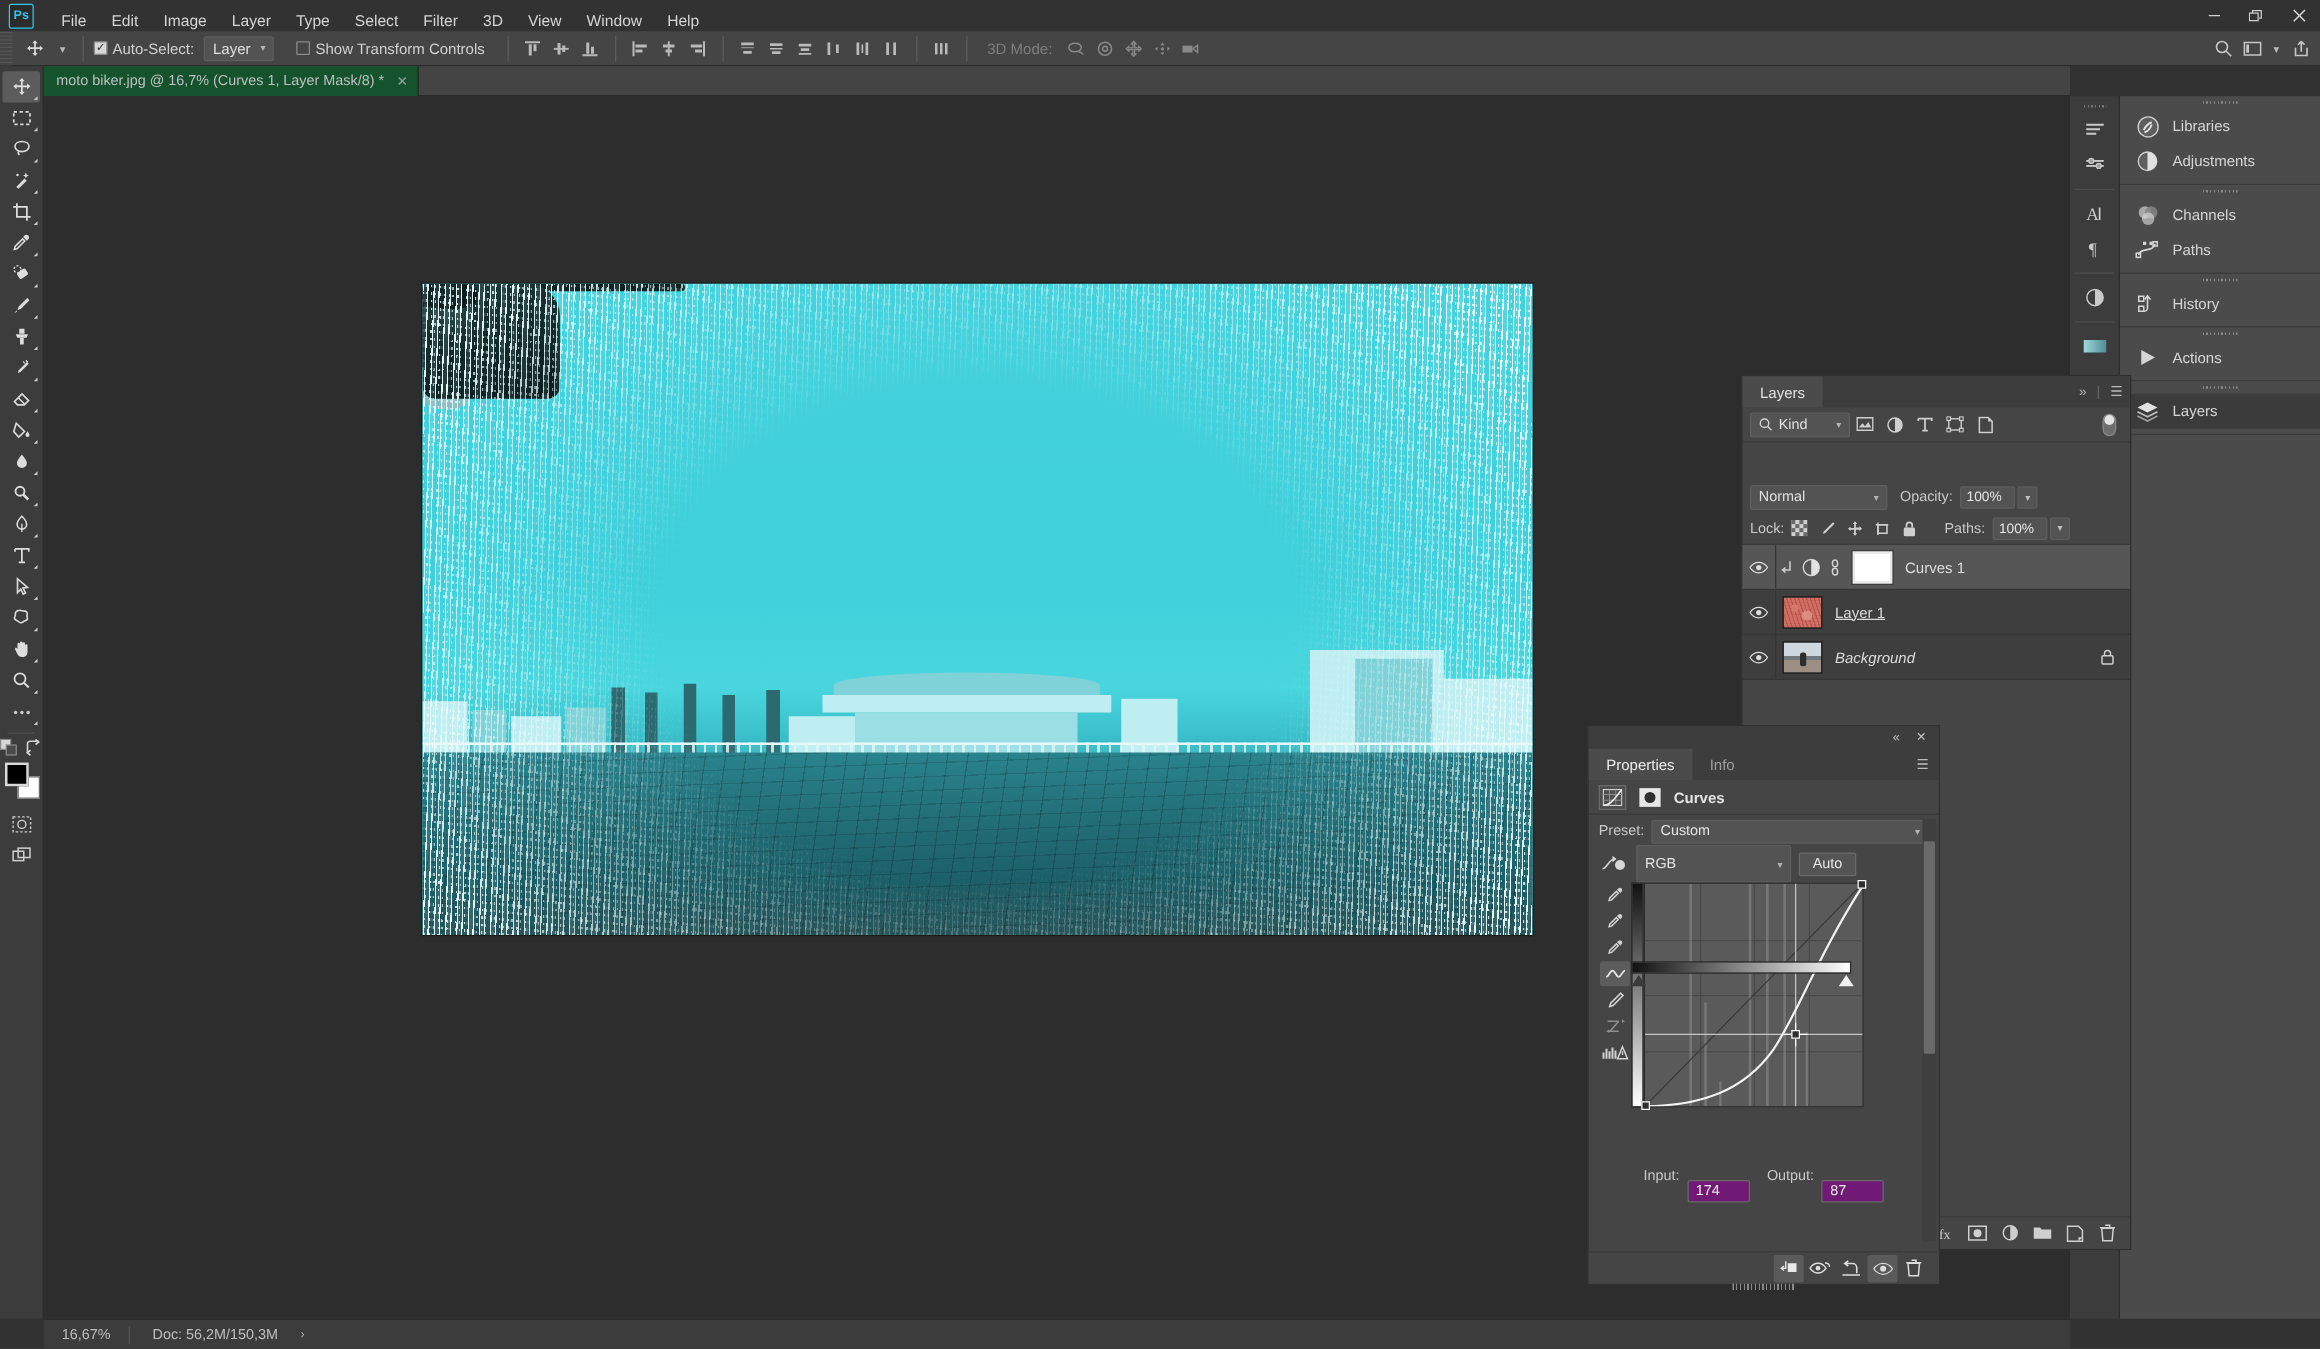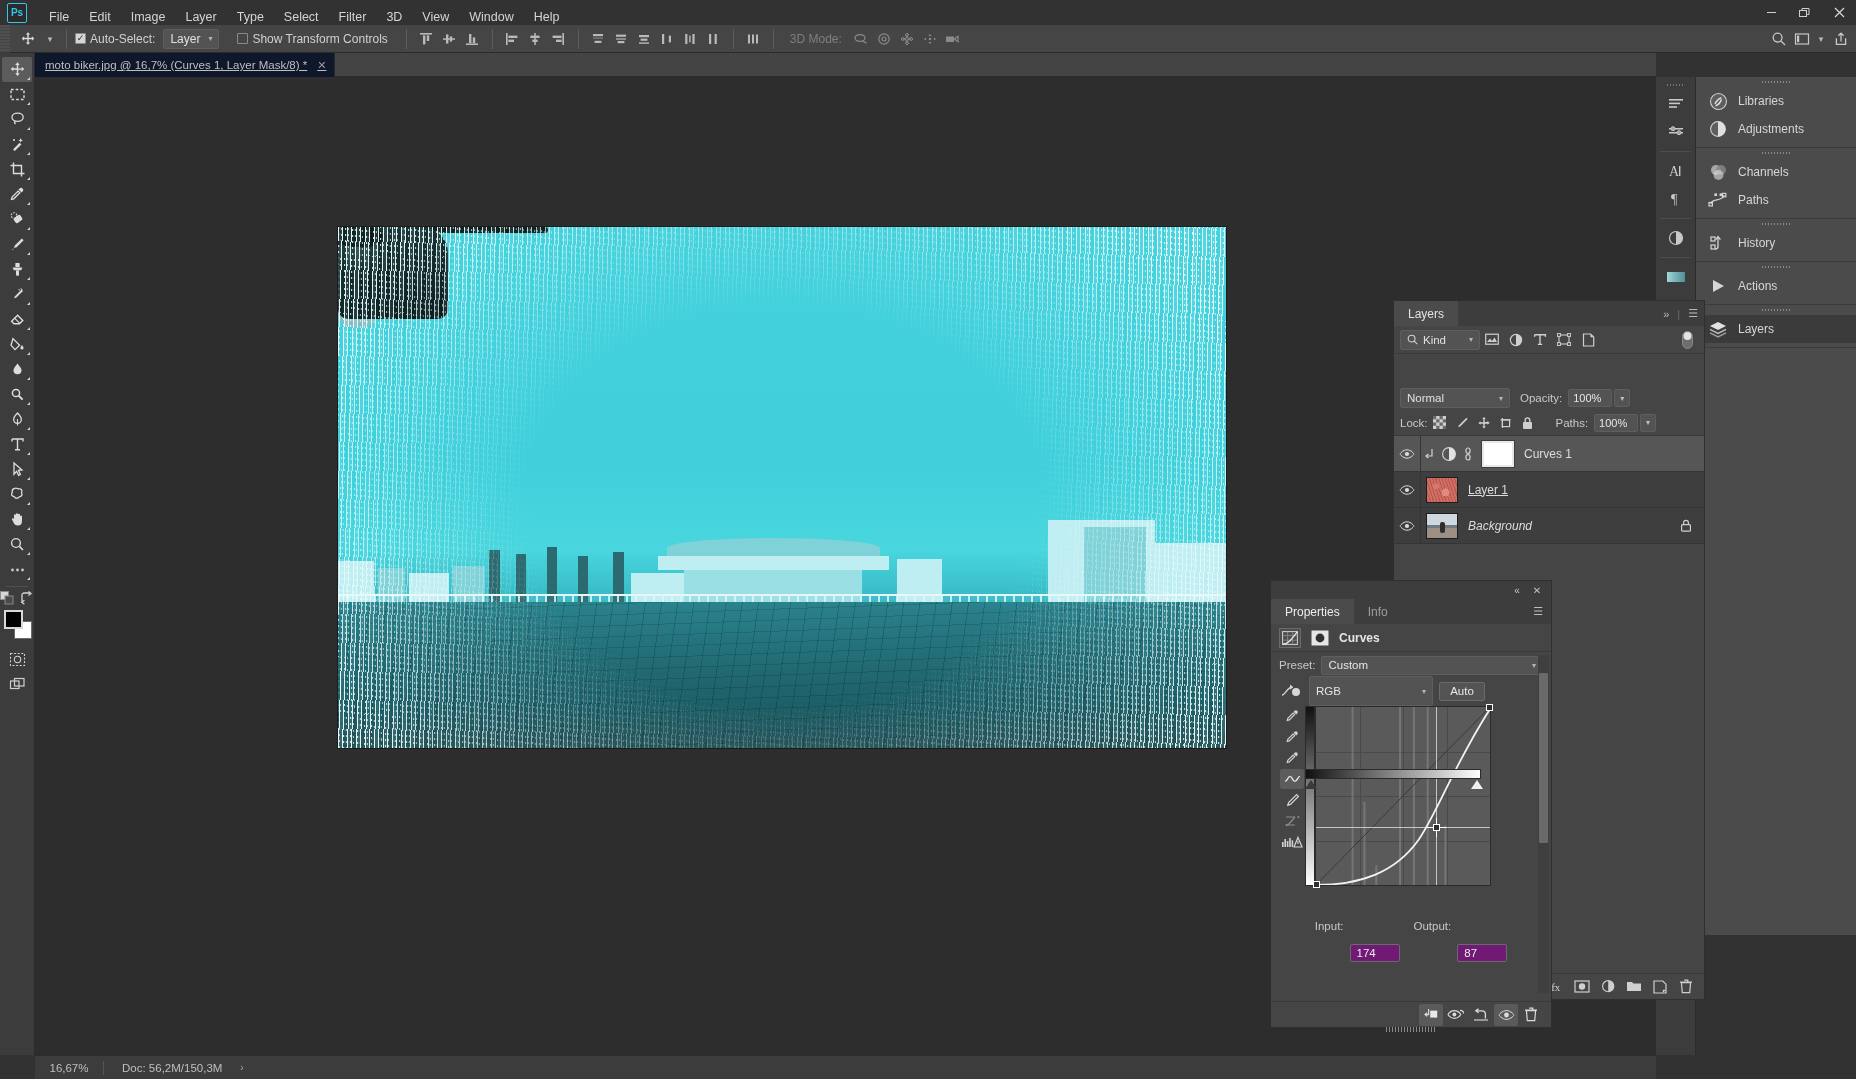--- a/index.html
+++ b/index.html
@@ -67,25 +67,24 @@
   .align-btn { width:23px;height:22px;display:flex;align-items:center;justify-content:center; }
   .mode3d { font-size:12px;color:#7f7f7f; margin:0 8px; }
   .opt-right { position:absolute; right:4px; display:flex; align-items:center; }
 
   
   .tabbar {
     position:absolute; left:35px; top:53px; width:1621px; height:24px;
     background:#444444; border-bottom:1px solid #2b2b2b;
   }
   .doctab {
-    position:absolute;left:0;top:0;height:24px;background:#0f172a;
+    position:absolute;left:0;top:0;height:24px;background:#14532d;
     display:flex;align-items:center;padding:0 8px 0 10px;
     border-right:1px solid #282828; color:#bfbfbf; font-size:11.5px;
     white-space:nowrap;
-    text-decoration:underline;
   }
   .tab-close { margin-left:10px; font-size:11px; color:#9a9a9a; }
 
   
   .toolbar {
     position:absolute; left:0; top:53px; width:35px; height:1002px;
     background:#3c3c3c; border-right:1px solid #2b2b2b;
     padding-top:4px;
   }
   .tool {
@@ -210,21 +209,21 @@
     position:absolute;left:1656px;top:77px;width:40px;height:978px;
     background:#3c3c3c;border-right:1px solid #2b2b2b;
   }
   .rail-grip{height:8px;background:repeating-linear-gradient(to right,#777 0 1px,transparent 1px 3px);
     background-size:18px 2px;background-position:center;background-repeat:no-repeat;margin-top:4px;}
   .rail-icn{width:32px;height:26px;margin:2px auto;display:flex;align-items:center;justify-content:center;border-radius:2px;}
   .rail-divider{height:1px;background:#4d4d4d;margin:6px 4px;}
 
   
   .dock {
-    position:absolute;left:1696px;top:77px;width:160px;height:858px;
+    position:absolute;left:1696px;top:77px;width:160px;height:978px;
     background:#4b4b4b;
   }
   .dock-group{ border-bottom:1px solid #3b3b3b; padding-bottom:4px; }
   .dock-grip{
     height:10px;
     background:repeating-linear-gradient(to right,#8a8a8a 0 1px,transparent 1px 3px);
     background-size:28px 2px;background-position:center 4px;background-repeat:no-repeat;
   }
   .dock-row{ height:28px;display:flex;align-items:center;padding-left:10px;color:#d6d6d6;font-size:12px; }
   .dock-row.active{ background:#3b3b3b; }
@@ -337,21 +336,21 @@
   .crosshair:after{top:9px;left:0;height:1px;width:19px;}
   .xhline{position:absolute;background:#d8d8d8;height:1px;opacity:.85;}
   .xvline{position:absolute;background:#d8d8d8;width:1px;opacity:.85;}
   .outstrip{
     position:absolute;left:34px;top:188px;width:176px;height:10px;
     background:linear-gradient(to right,#111,#fff);border:1px solid #2b2b2b;
   }
   .tri{position:absolute;width:0;height:0;}
   .tri.black{border-left:6px solid transparent;border-right:6px solid transparent;border-bottom:9px solid #3a3a3a;}
   .tri.white{border-left:6px solid transparent;border-right:6px solid transparent;border-bottom:9px solid #f0f0f0;}
-  .iorow{ display:flex;align-items:flex-start;justify-content:center;gap:6px;margin-top:14px;font-size:11.5px; }
+  .iorow{ display:flex;align-items:center;justify-content:center;gap:6px;margin-top:14px;font-size:11.5px; }
   .iofield{
     width:50px;height:18px;background:#701a75;border:1px solid #6a6a6a;border-radius:2px;
     display:flex;align-items:center;padding-left:6px;color:#ececec;font-size:11.5px;margin-top:24px;
   }
   .props-scroll{position:absolute;right:2px;top:74px;width:11px;bottom:34px;background:#3f3f3f;}
   .props-thumb{position:absolute;left:1px;top:18px;width:9px;height:170px;background:#6a6a6a;border-radius:1px;}
   .props-bottom{
     position:absolute;left:0;right:0;bottom:0;height:26px;background:#454545;
     border-top:1px solid #3a3a3a;display:flex;align-items:center;justify-content:flex-end;padding-right:8px;gap:1px;
   }

